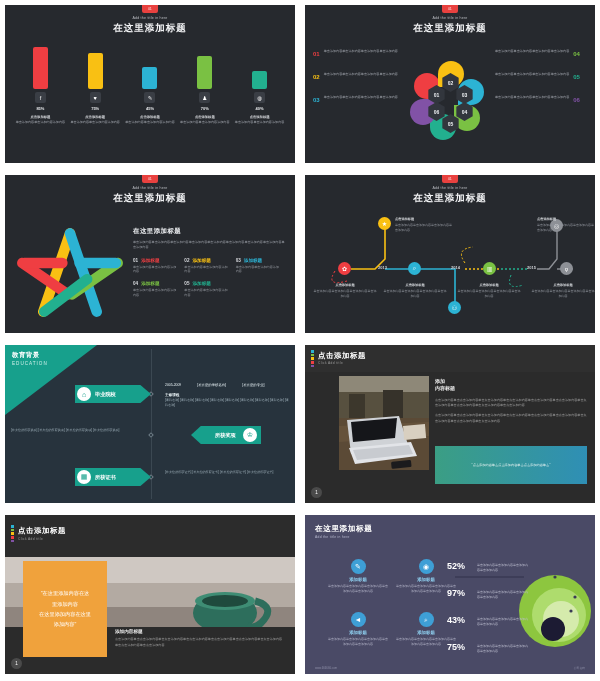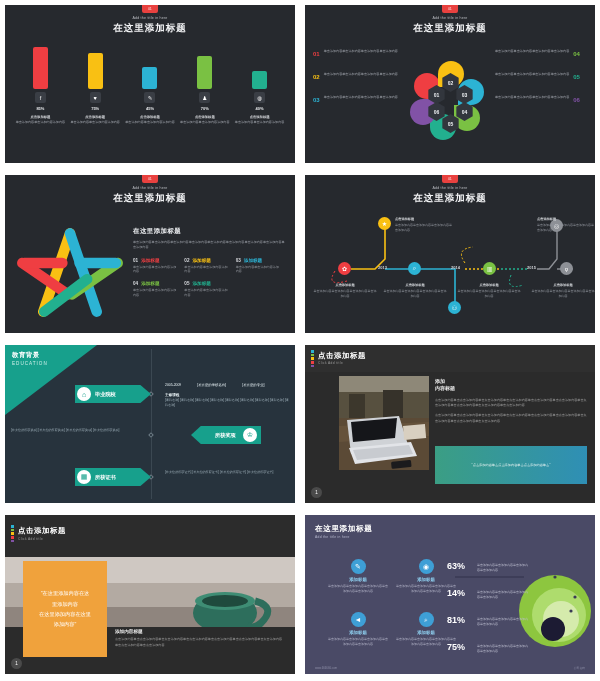--- a/index.html
+++ b/index.html
@@ -479,29 +479,29 @@
             <circle cx="38" cy="10" r="1.6" fill="#3a3a55"></circle>
             <circle cx="58" cy="30" r="1.6" fill="#3a3a55"></circle>
             <circle cx="54" cy="44" r="1.6" fill="#3a3a55"></circle>
           </svg>
           <svg width="76" height="86" viewBox="0 0 76 86" style="position:absolute;left:-62px;top:0;width:138px;">
             <path d="M38 10 L30 10 L-56 10" stroke="#2b2b45" stroke-width=".8" fill="none"></path>
           </svg>
         </div>
 
         <div class="pctrow" style="left:142px;top:46px;">
-          <div class="pctn">63%</div>
+          <div class="pctn">52%</div>
           <div class="pctd">单击添加内容单击添加内容单击添加内容单击添加内容</div>
         </div>
         <div class="pctrow" style="left:142px;top:73px;">
-          <div class="pctn">14%</div>
+          <div class="pctn">97%</div>
           <div class="pctd">单击添加内容单击添加内容单击添加内容单击添加内容</div>
         </div>
         <div class="pctrow" style="left:142px;top:100px;">
-          <div class="pctn">81%</div>
+          <div class="pctn">43%</div>
           <div class="pctd">单击添加内容单击添加内容单击添加内容单击添加内容</div>
         </div>
         <div class="pctrow" style="left:142px;top:127px;">
           <div class="pctn">75%</div>
           <div class="pctd">单击添加内容单击添加内容单击添加内容单击添加内容</div>
         </div>
 
         <div class="pfoot" style="left:10px;">www.666666.com</div>
         <div class="pfoot" style="right:10px;">公司名称</div>
       </div>

